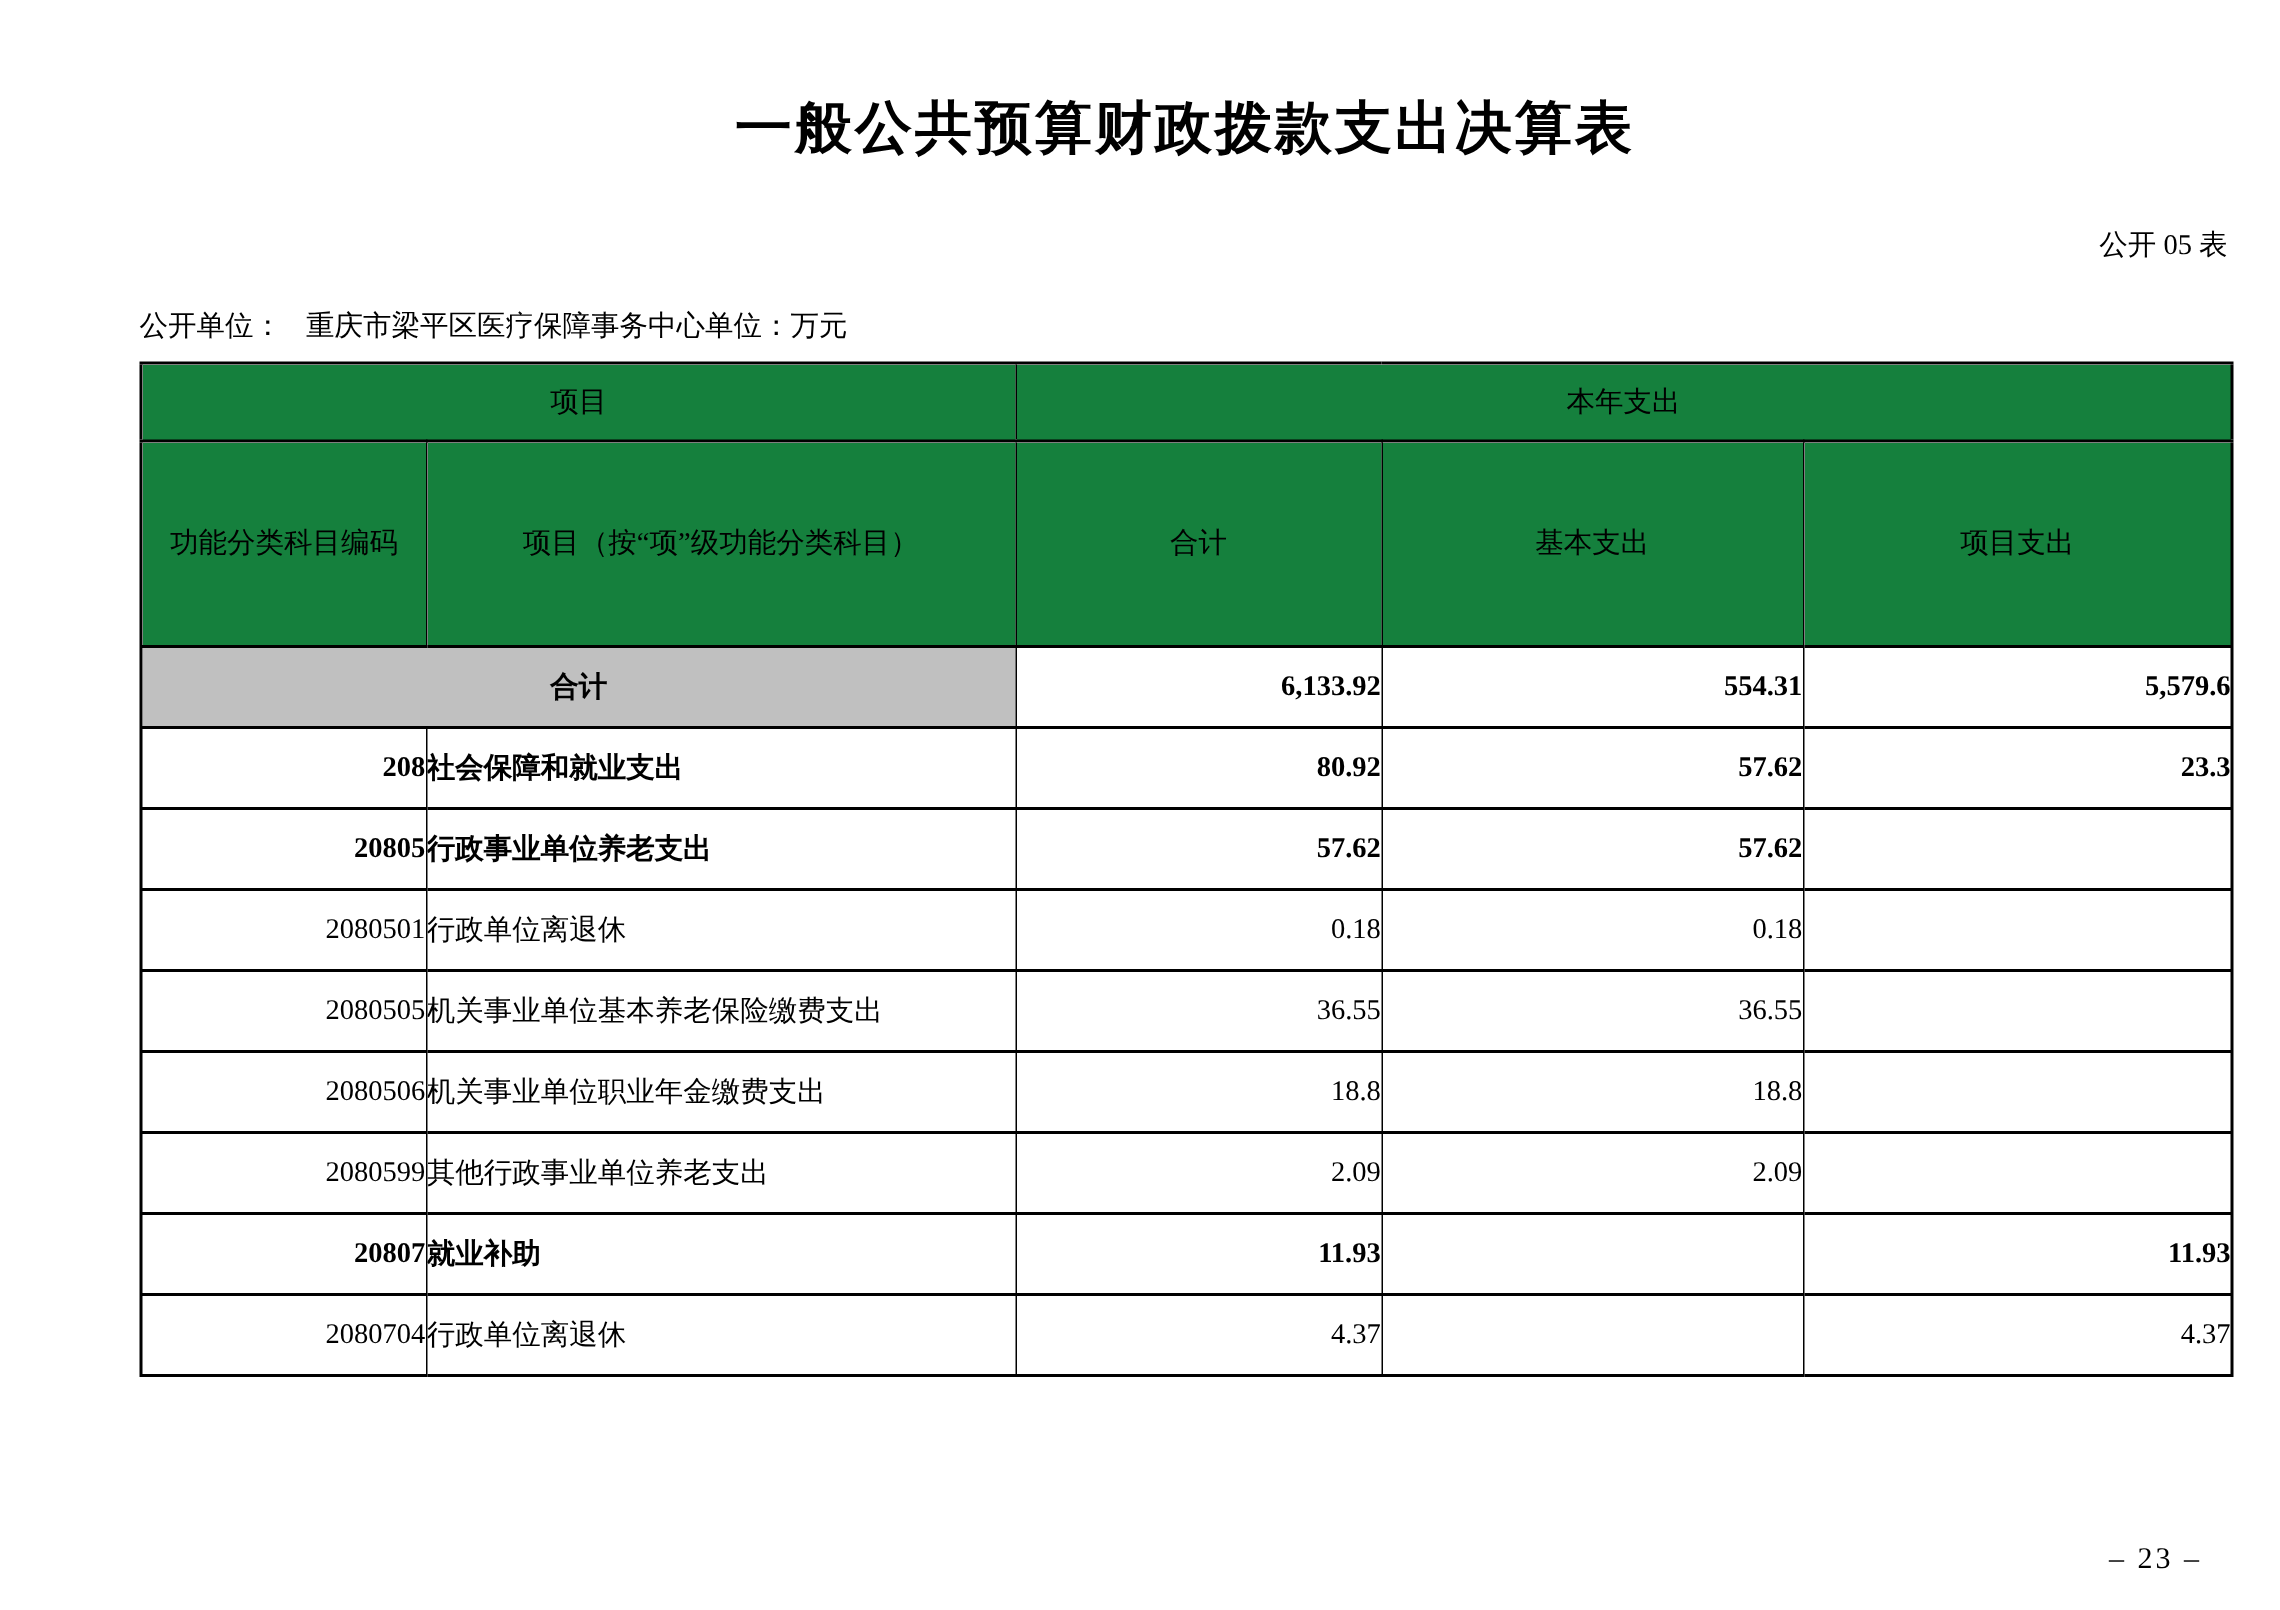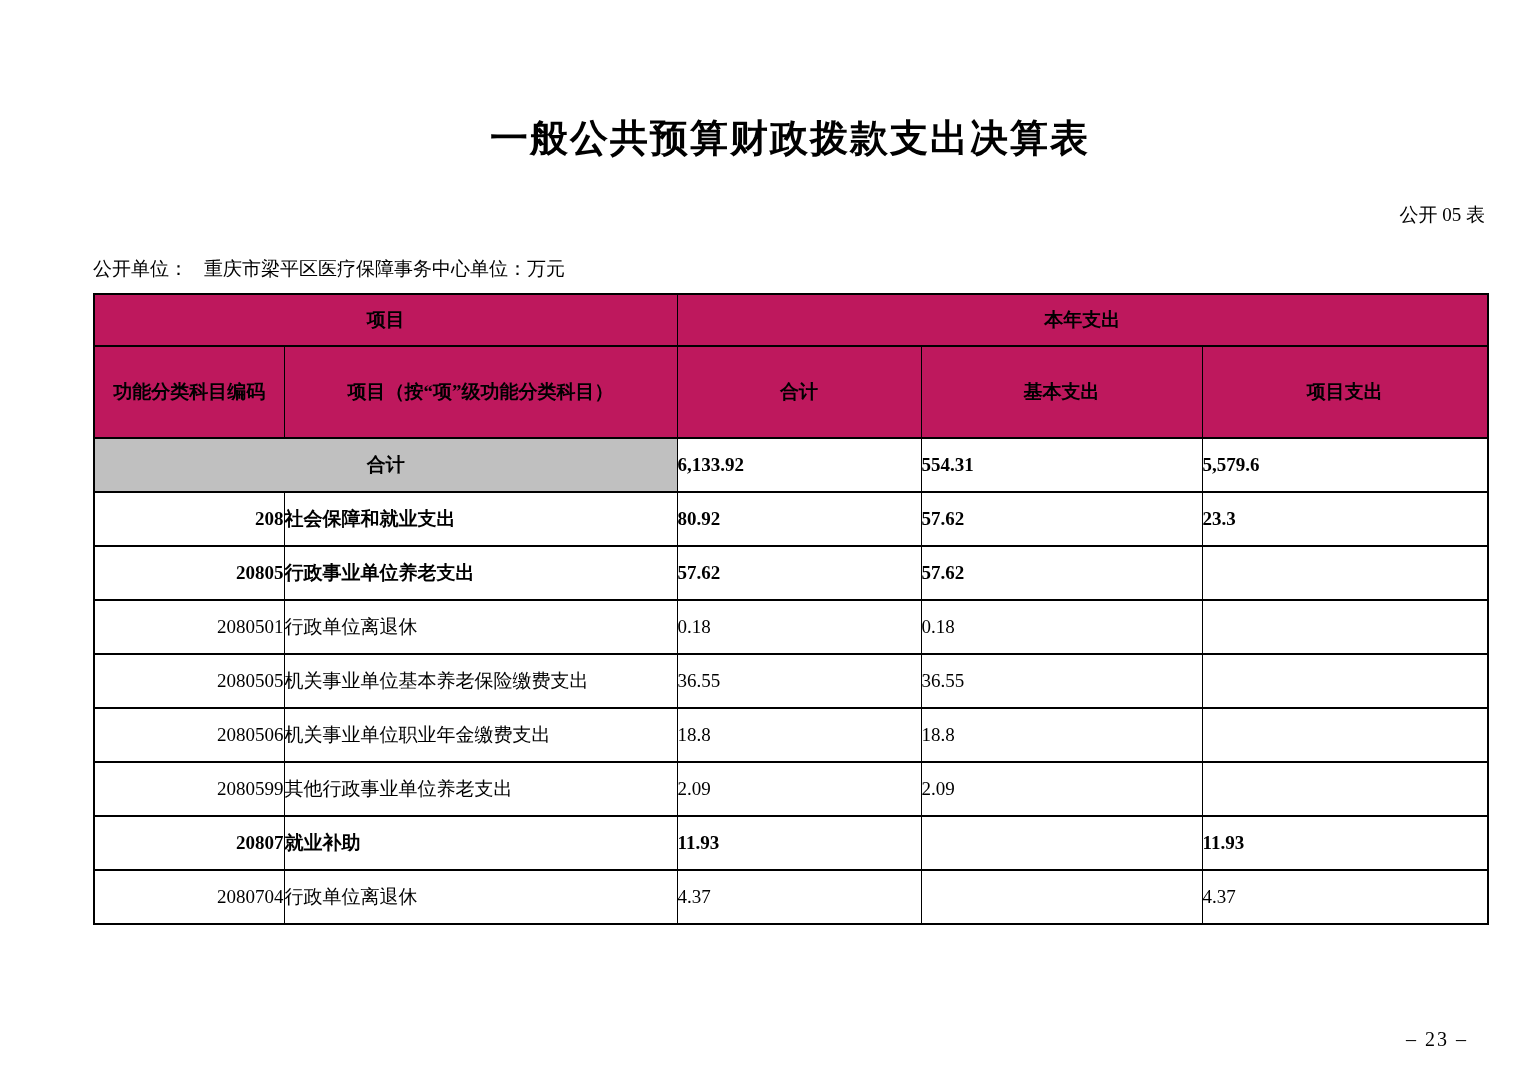--- a/index.html
+++ b/index.html
@@ -12,21 +12,21 @@
     font-family: "Liberation Serif", "DejaVu Serif", serif;
     position: relative;
     overflow: hidden;
   }
   .content {
     margin-left: 93px;
     width: 1394px;
   }
   .title {
     margin: 0;
-    padding-top: 116px;
+    padding-top: 64px;
     font-size: 38px;
     font-weight: bold;
     text-align: center;
     letter-spacing: 2px;
     line-height: 1.2;
   }
   .table-code {
     margin-top: 40px;
     font-size: 19px;
     text-align: right;
@@ -51,36 +51,36 @@
   .budget-table th, .budget-table td {
     border-left: 1px solid #000;
     border-right: 1px solid #000;
     border-top: 2px solid #000;
     border-bottom: 2px solid #000;
     padding: 0;
     overflow: hidden;
     white-space: nowrap;
   }
   .budget-table thead th {
-    background: #be185d;
-    font-weight: bold;
+    background: #15803d;
+    font-weight: normal;
     text-align: center;
     vertical-align: middle;
   }
   .hrow1 th { height: 52px; }
-  .hrow2 th { height: 92px; }
+  .hrow2 th { height: 137px; }
   .budget-table tbody td { height: 54px; vertical-align: middle; }
   .cell-merged-label {
     background: #c0c0c0;
     text-align: center;
     font-weight: bold;
   }
   .cell-code { text-align: right; padding-left: 3px; }
   .cell-name { text-align: left; padding-left: 4px; }
-  .cell-num  { text-align: left; padding-right: 11px; }
+  .cell-num  { text-align: right; padding-right: 11px; }
   tr.bold td { font-weight: bold; }
   .page-number {
     position: absolute;
     top: 1028px;
     right: 52px;
     font-size: 20px;
     letter-spacing: 2px;
   }
 </style>
 </head>

